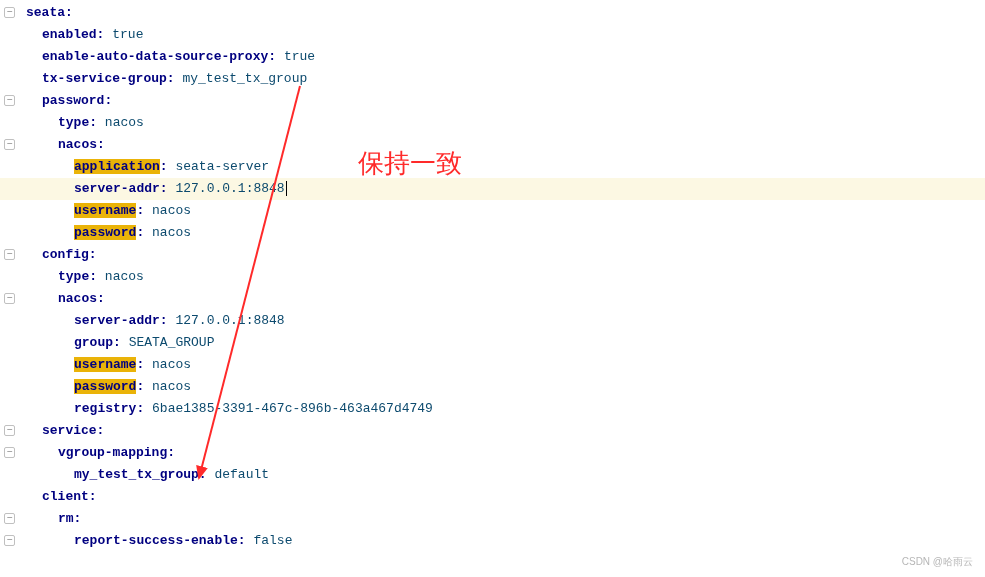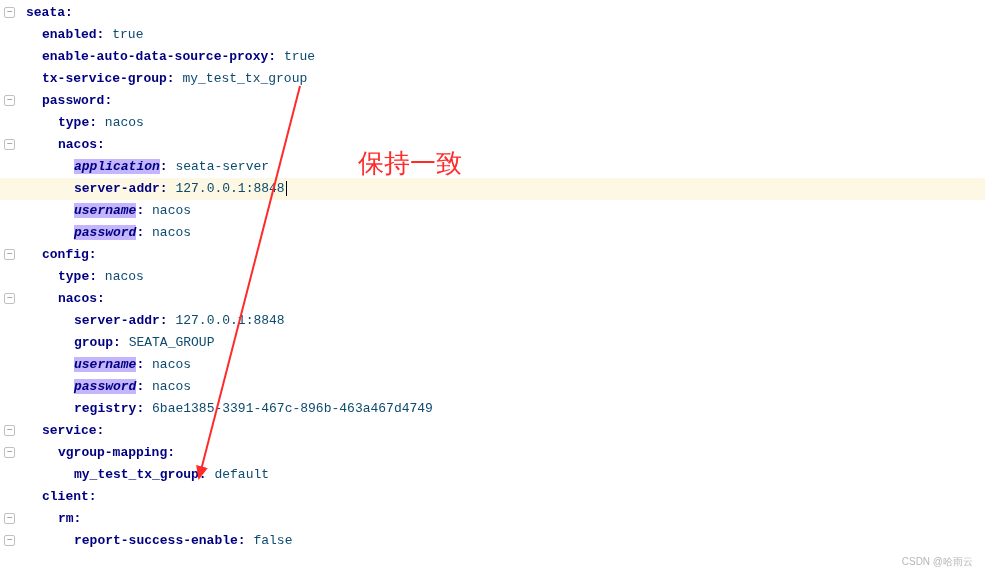--- a/index.html
+++ b/index.html
@@ -51,21 +51,21 @@
   }
   .line.current {
     background: #fcf8e3;
   }
   .indent1 { padding-left: 42px; }
   .indent2 { padding-left: 58px; }
   .indent3 { padding-left: 74px; }
   .key { color: #000080; font-weight: bold; }
   .colon { color: #000080; font-weight: bold; }
   .val { color: #0c4a6e; }
-  .hl { background: #c4b5fd; font-style: italic; }
+  .hl { background: #eab308; }
   .cursor {
     display: inline-block;
     width: 1px;
     height: 15px;
     background: #000;
     vertical-align: middle;
     margin-left: 1px;
   }
   .annotation-text {
     position: absolute;

